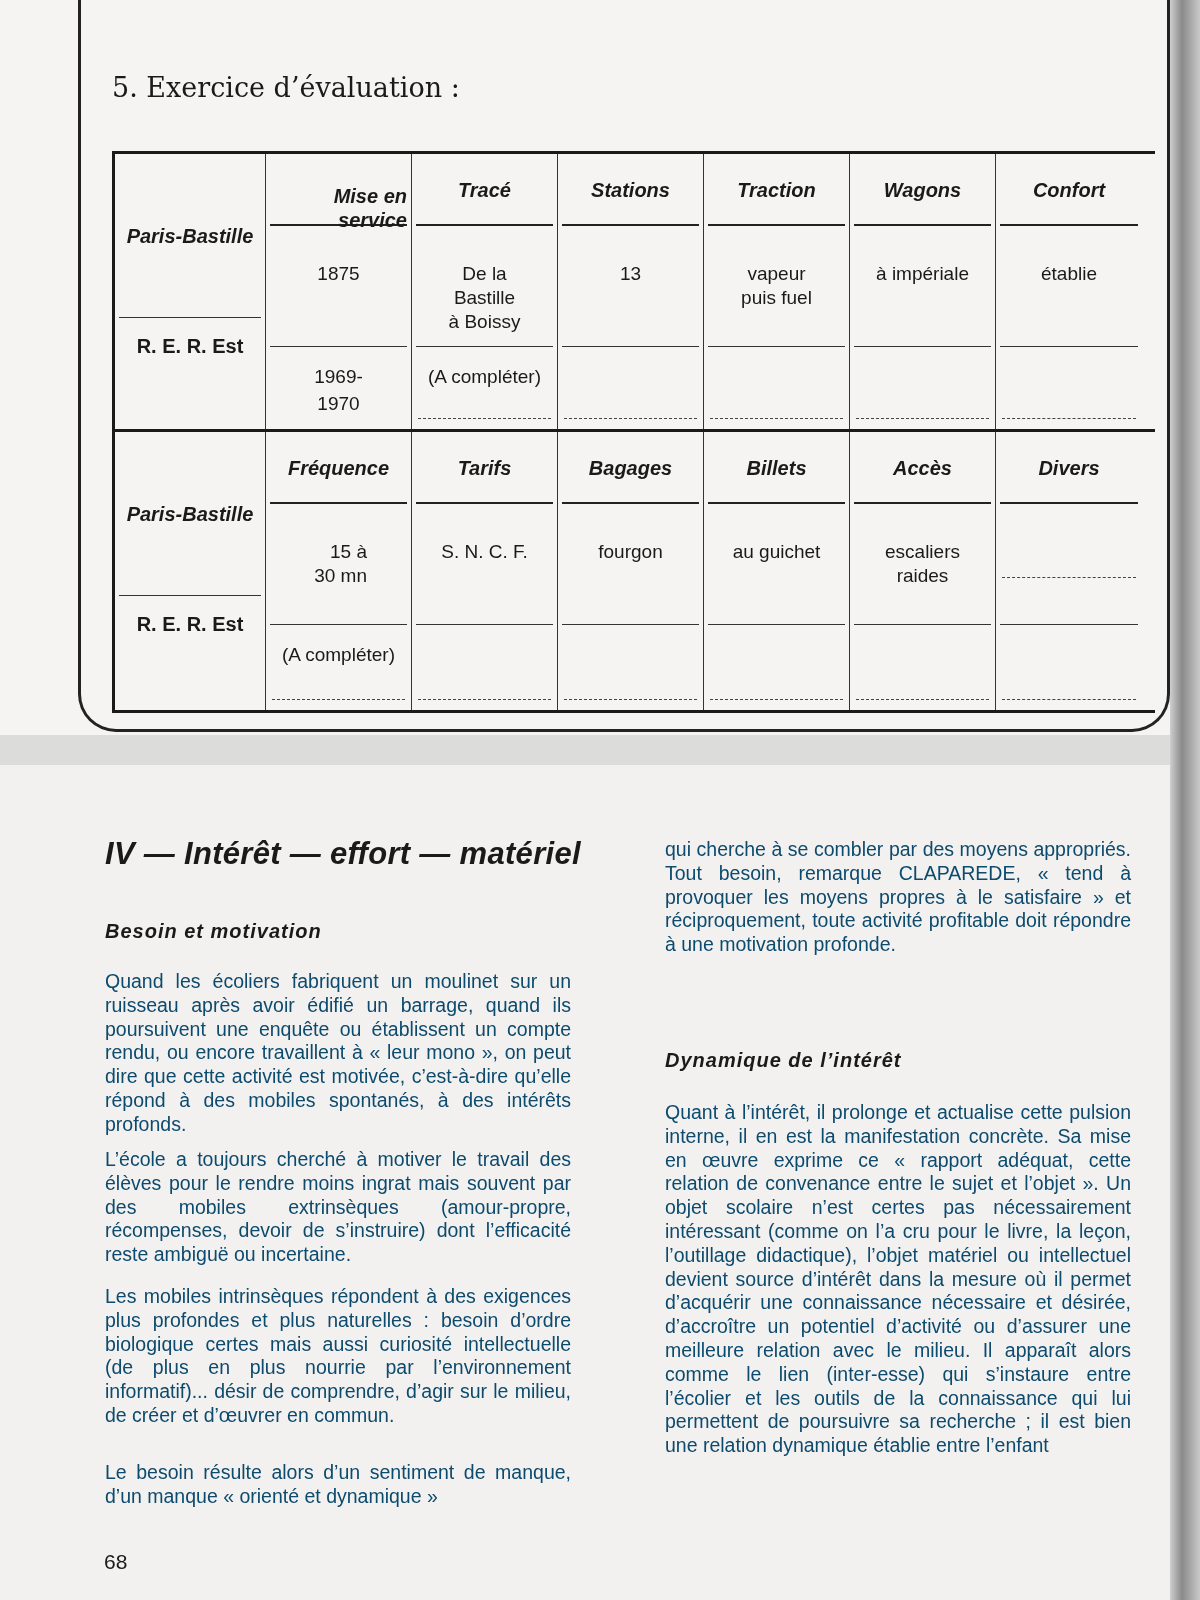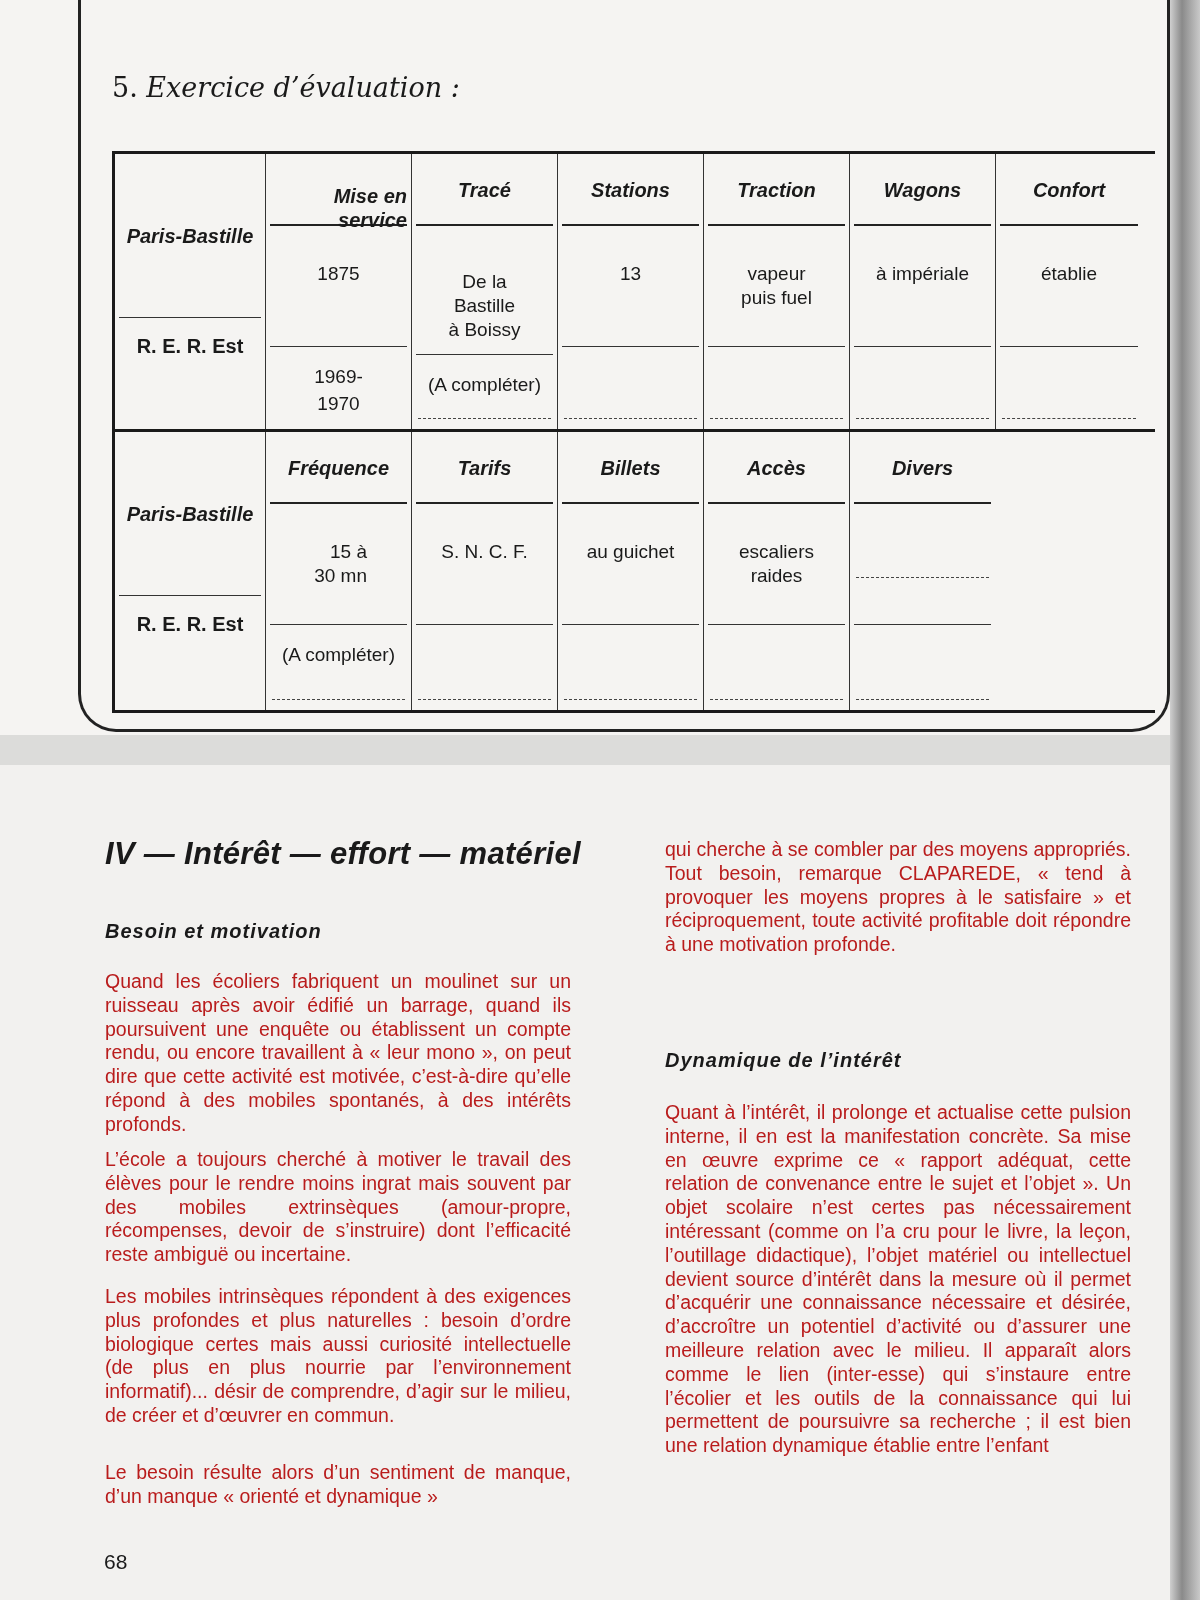--- a/index.html
+++ b/index.html
@@ -25,21 +25,21 @@
   }
   .gray-band {
     position: absolute; left: 0; top: 735px; width: 1170px; height: 30px;
     background: #dcdcda;
   }
   .ex-title {
     position: absolute; left: 112px; top: 72px;
     font-family: "DejaVu Serif", serif; font-size: 27px;
   }
   .ex-title .num { font-style: normal; }
-  .ex-title .txt { font-style: italic; }
+  .ex-title .txt { }
 
   .tbl {
     position: absolute; left: 112px; width: 1040px;
     border-top: 3px solid #1a1a1a;
   }
   .tbl.t1 { top: 151px; height: 275px; }
   .tbl.t2 { top: 429px; height: 278px; border-bottom: 3px solid #1a1a1a; border-left: 3px solid #1a1a1a; left: 112px; }
   .tbl.t1 { border-left: 3px solid #1a1a1a; }
   .grid {
     display: grid;
@@ -80,21 +80,21 @@
 
   .section-title {
     position: absolute; left: 105px; top: 836px;
     font-weight: bold; font-style: italic; font-size: 31px; letter-spacing: 0.3px;
   }
   .sub {
     position: absolute; font-weight: bold; font-style: italic; font-size: 20px; letter-spacing: 1px;
   }
   .para {
     position: absolute; font-size: 19.5px; line-height: 23.8px; text-align: justify;
-    color: #b91c1c;
+    color: #0c4a6e;
   }
   .col-left { left: 105px; width: 466px; }
   .col-right { left: 665px; width: 466px; }
   .pagenum { position: absolute; left: 104px; top: 1550px; font-size: 21px; }
 </style>
 </head>
 <body>
 
 <div class="top-panel"></div>
 <div class="frame"></div>
@@ -112,21 +112,21 @@
       <div class="rowlabel italic lab1">Paris-Bastille</div>
       <div class="rowlabel lab2">R. E. R. Est</div>
     </div>
     <div class="col">
       <div class="hdr" style="padding-top:30px;">Mise en service</div>
       <div class="val" style="padding-top:36px;">1875</div>
       <div class="rer" style="padding-left:30px;padding-right:30px;">1969-1970</div>
     </div>
     <div class="col">
       <div class="hdr">Tracé</div>
-      <div class="val" style="padding-left:30px;padding-right:30px;margin-top:8px;">De la Bastille à Boissy</div>
+      <div class="val" style="padding-left:30px;padding-right:30px;">De la Bastille à Boissy</div>
       <div class="rer"><span>(A compléter)</span><div class="dots"></div></div>
     </div>
     <div class="col">
       <div class="hdr">Stations</div>
       <div class="val">13</div>
       <div class="rer"><span></span><div class="dots"></div></div>
     </div>
     <div class="col">
       <div class="hdr">Traction</div>
       <div class="val" style="padding-left:25px;padding-right:25px;">vapeur puis fuel</div>
@@ -155,20 +155,25 @@
       <div class="hdr">Fréquence</div>
       <div class="val" style="padding-left:40px;padding-right:40px;text-align:right;">15 à 30 mn</div>
       <div class="rer"><span>(A compléter)</span><div class="dots"></div></div>
     </div>
     <div class="col">
       <div class="hdr">Tarifs</div>
       <div class="val">S. N. C. F.</div>
       <div class="rer"><span></span><div class="dots"></div></div>
     </div>
     <div class="col">
+      <div class="hdr">Bagages</div>
+      <div class="val">fourgon</div>
+      <div class="rer"><span></span><div class="dots"></div></div>
+    </div>
+    <div class="col">
       <div class="hdr">Billets</div>
       <div class="val">au guichet</div>
       <div class="rer"><span></span><div class="dots"></div></div>
     </div>
     <div class="col">
       <div class="hdr">Accès</div>
       <div class="val" style="padding-left:25px;padding-right:25px;">escaliers raides</div>
       <div class="rer"><span></span><div class="dots"></div></div>
     </div>
     <div class="col">

